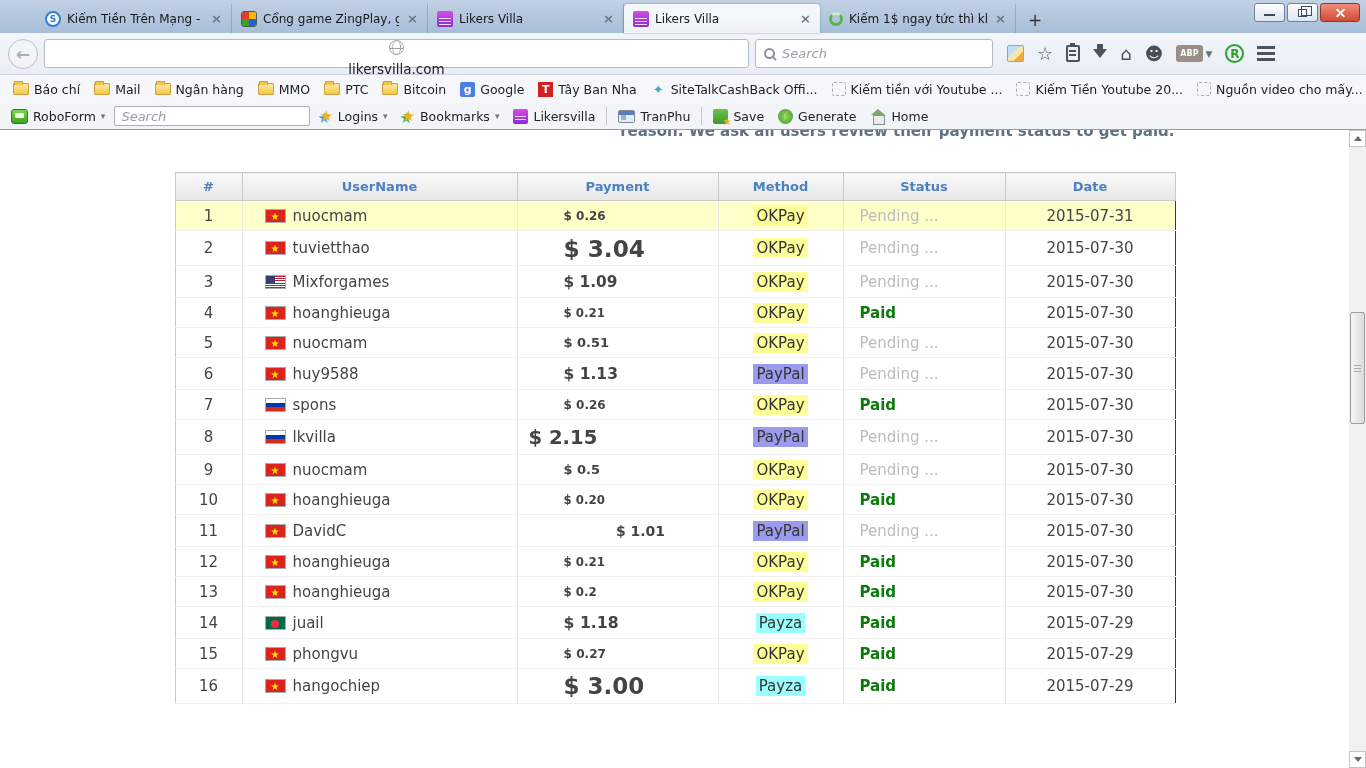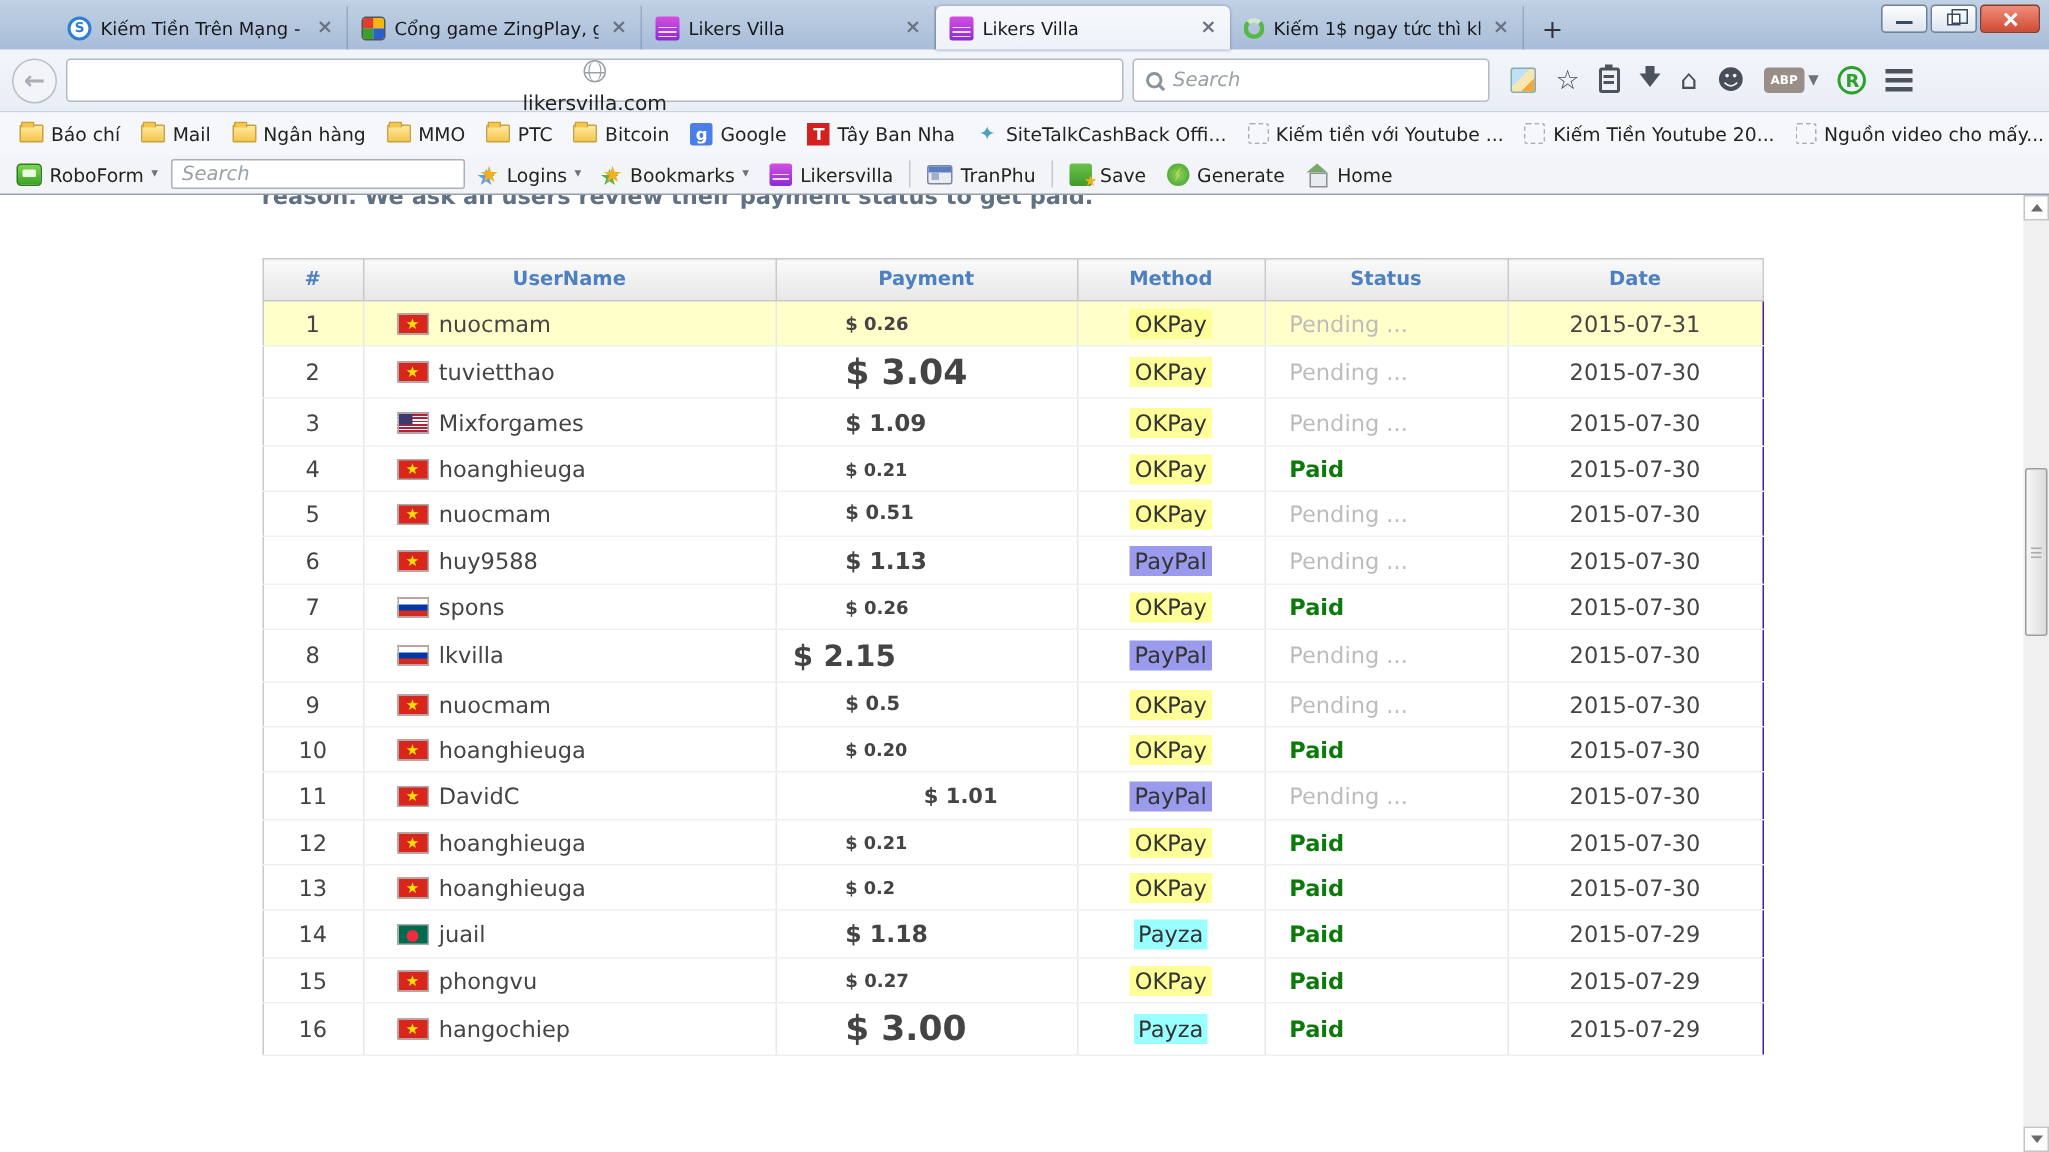--- a/index.html
+++ b/index.html
@@ -121,21 +121,21 @@
     clip-path:polygon(100% 0,30% 55%,60% 55%,0 100%,45% 50%,15% 50%); }
   .icon-home { width:16px; height:15px; position:relative; flex:none;}
   .icon-home::before { content:""; position:absolute; left:1px; top:0; border-left:7px solid transparent;
     border-right:7px solid transparent; border-bottom:6px solid #7aa86a; }
   .icon-home::after { content:""; position:absolute; left:3px; top:6px; width:10px; height:8px;
     background:#e8ecef; border:1px solid #8a9096; }
 
   
   .content { flex:1; position:relative; background:#fff; overflow:hidden; padding-right:17px; }
   .inner { width:1000px; margin:0 auto; }
-  .clipline { height:12px; overflow:hidden; }
+  .clipline { height:12px; overflow:hidden;text-align:right; }
   .clipline span { display:block; margin-top:-8px; font-size:15px; font-weight:bold; color:#5f7183; }
   .totalline { margin-top:53px; font-size:17px; color:#0b7a0b; }
   .totalline b { font-weight:bold; }
   table.pay { width:1000px; border-collapse:collapse; margin-top:30px; table-layout:fixed; }
   table.pay col.c-num{width:67px;} table.pay col.c-user{width:275px;} table.pay col.c-pay{width:201px;}
   table.pay col.c-method{width:125px;} table.pay col.c-status{width:162px;} table.pay col.c-date{width:170px;}
   table.pay th { height:28px; background:linear-gradient(#f9f9f9,#e7e7e7); color:#4d80c0; font-size:13px;
     border:1px solid #c9c9c9; font-weight:bold; }
   table.pay td { border-right:1px solid #e8e8e8; border-bottom:1px solid #f0f0f0; font-size:15px; color:#444;
     vertical-align:middle; }

